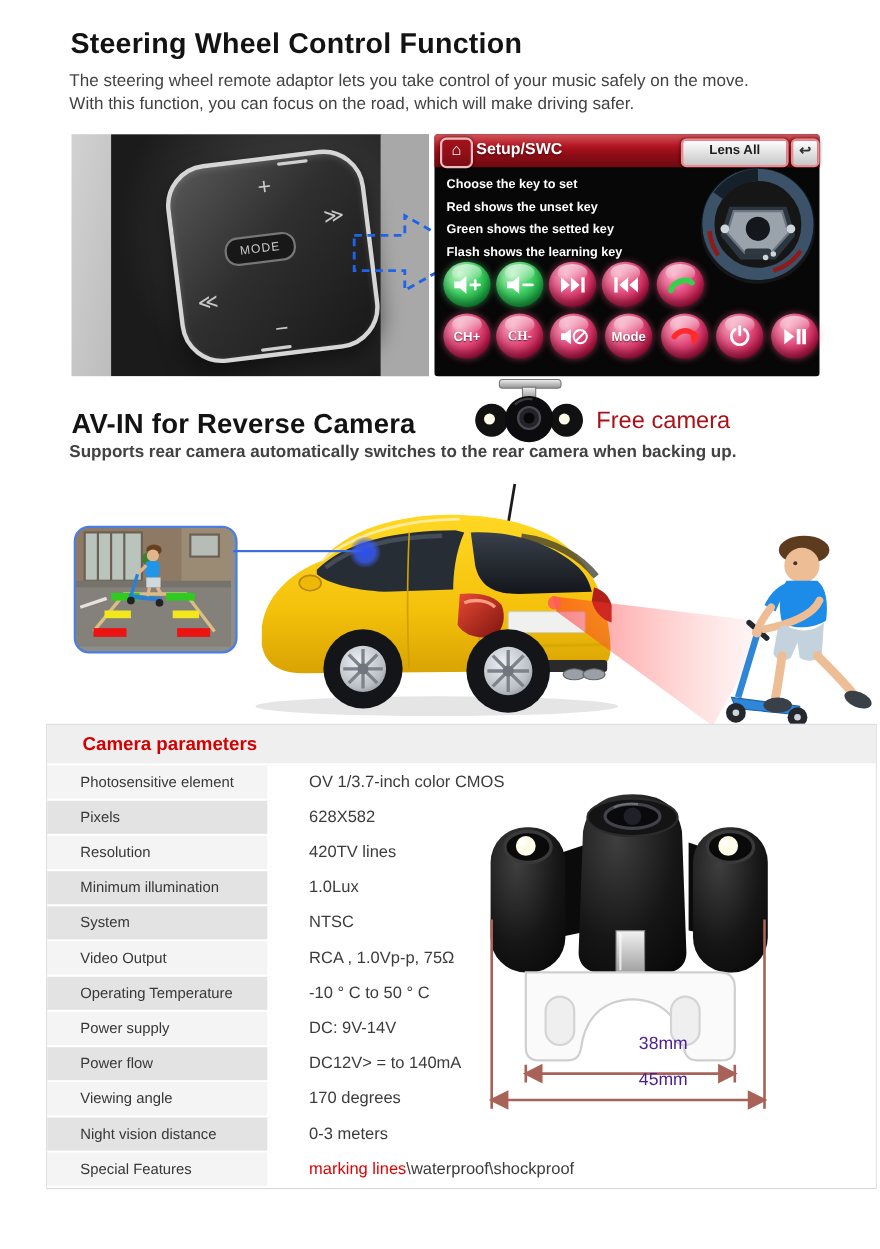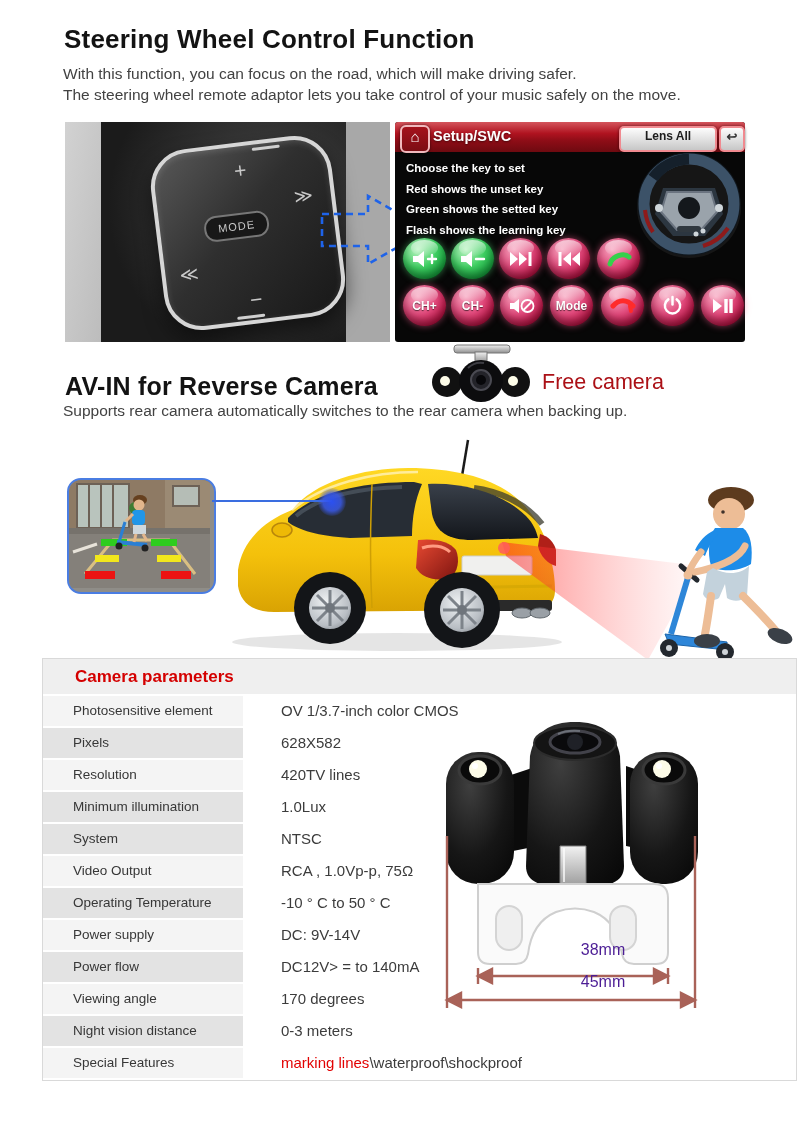--- a/index.html
+++ b/index.html
@@ -79,22 +79,22 @@
   .spec-value{flex:1;line-height:30px;padding-left:34px;font-size:15px;color:#3c3c3c;background:#fff;white-space:nowrap;}
   .spec-value .red{color:#e20202;}
 
   .dim-label{position:absolute;width:90px;text-align:center;font-size:16px;color:#4c1d95;padding-left:28px;}
 </style>
 </head>
 <body>
 
 <div class="h1" style="left:64px;top:24px;">Steering Wheel Control Function</div>
 <div class="para" style="left:63px;top:64px;">
+  <div>The steering wheel remote adaptor lets you take control of your music safely on the move.</div>
   <div>With this function, you can focus on the road, which will make driving safer.</div>
-  <div>The steering wheel remote adaptor lets you take control of your music safely on the move.</div>
 </div>
 
 <div class="wheel-photo">
   <div class="wp-leather"></div>
   <div class="wp-strip"></div>
   <div class="wp-pad">
     <span class="pp-tick" style="top:3px;left:58%;width:28px;height:3px;"></span>
     <span class="pp-plus">+</span>
     <span class="pp-mode">MODE</span>
     <span class="pp-next">≫</span>
@@ -177,21 +177,21 @@
           <svg viewBox="0 0 26 18" width="26" height="18">
             <path d="M4 14C6 6 18 2 23 7" stroke="#35d14b" stroke-width="5" fill="none" stroke-linecap="round"></path>
           </svg>
         </span>
       </div>
     </div>
   <div class="swc-row" style="top:163px;">
       <div class="kbtn pink" style="left: 8px;">
         <span class="kbtn-label">CH+</span>
       </div>
-      <div class="kbtn pink" style="left: 56px;">
+      <div class="kbtn pink" style="left: 56px; font-family: Liberation Serif, serif;">
         <span class="kbtn-label">CH-</span>
       </div>
       <div class="kbtn pink" style="left: 105px;">
         <span style="position: relative; z-index: 1; display: flex;">
           <svg viewBox="0 0 26 18" width="26" height="18">
             <path d="M1 6h4l5-4v14l-5-4H1z" fill="#fff"></path>
             <circle cx="18.5" cy="9" r="6" stroke="#fff" stroke-width="1.8" fill="none"></circle>
             <path d="M14.5 13L22.5 5" stroke="#fff" stroke-width="1.8"></path>
           </svg>
         </span>
@@ -241,21 +241,21 @@
   <circle cx="89" cy="40" r="15" fill="#111"></circle>
   <circle cx="19" cy="39" r="5" fill="#fdfce8"></circle>
   <circle cx="87" cy="39" r="5" fill="#fdfce8"></circle>
   <ellipse cx="55" cy="39" rx="22" ry="21" fill="#0c0c0e"></ellipse>
   <circle cx="55" cy="38" r="10" fill="#232329" stroke="#4a4a52" stroke-width="2"></circle>
   <circle cx="55" cy="38" r="5" fill="#07070a"></circle>
   <path d="M42 26 A18 18 0 0 1 58 21" fill="none" stroke="#3c3c42" stroke-width="2"></path>
 </svg>
 
 <div class="free-label" style="left:542px;top:370px;">Free camera</div>
-<div class="para" style="left:63px;top:401px;">Supports rear camera automatically switches to the rear camera when backing up.</div>
+<div class="para" style="left:63px;top:401px;font-weight:bold;">Supports rear camera automatically switches to the rear camera when backing up.</div>
 
 <div class="scene">
 
   <svg class="abs" style="left:222px;top:0;" width="350" height="218" viewBox="0 0 350 218">
     <defs>
       <linearGradient id="bodyG" x1="0" y1="0" x2="0" y2="1">
         <stop offset="0" stop-color="#ffd824"></stop>
           <stop offset=".6" stop-color="#f4c10b"></stop>
           <stop offset="1" stop-color="#d9a303"></stop>
       </linearGradient>

